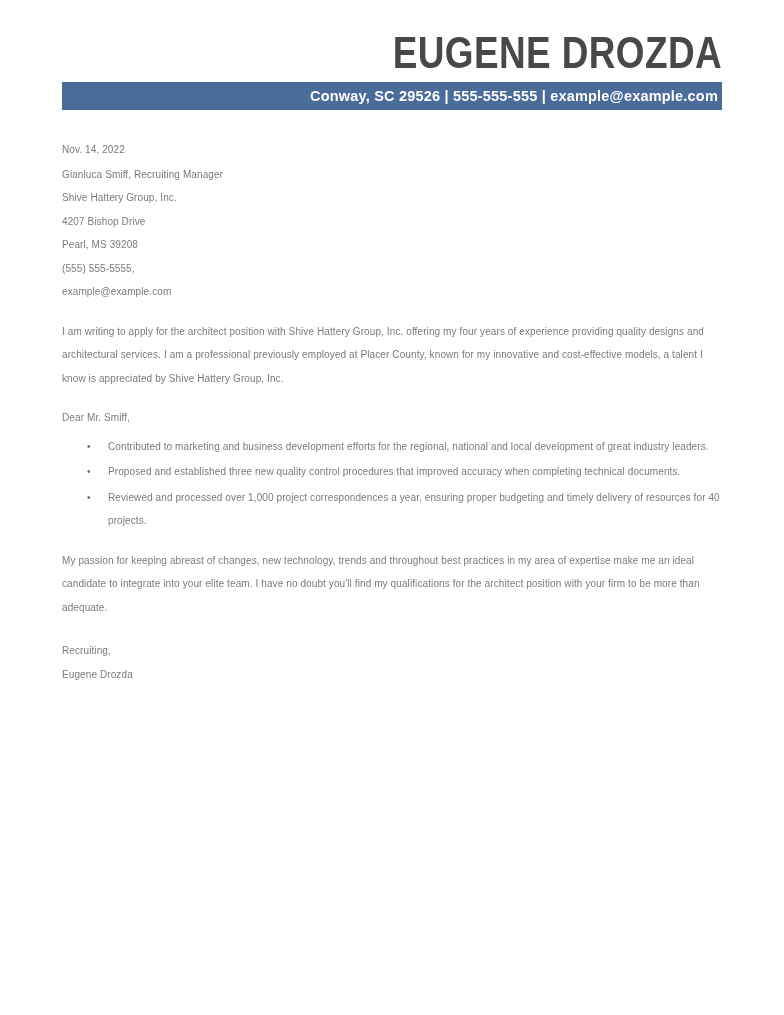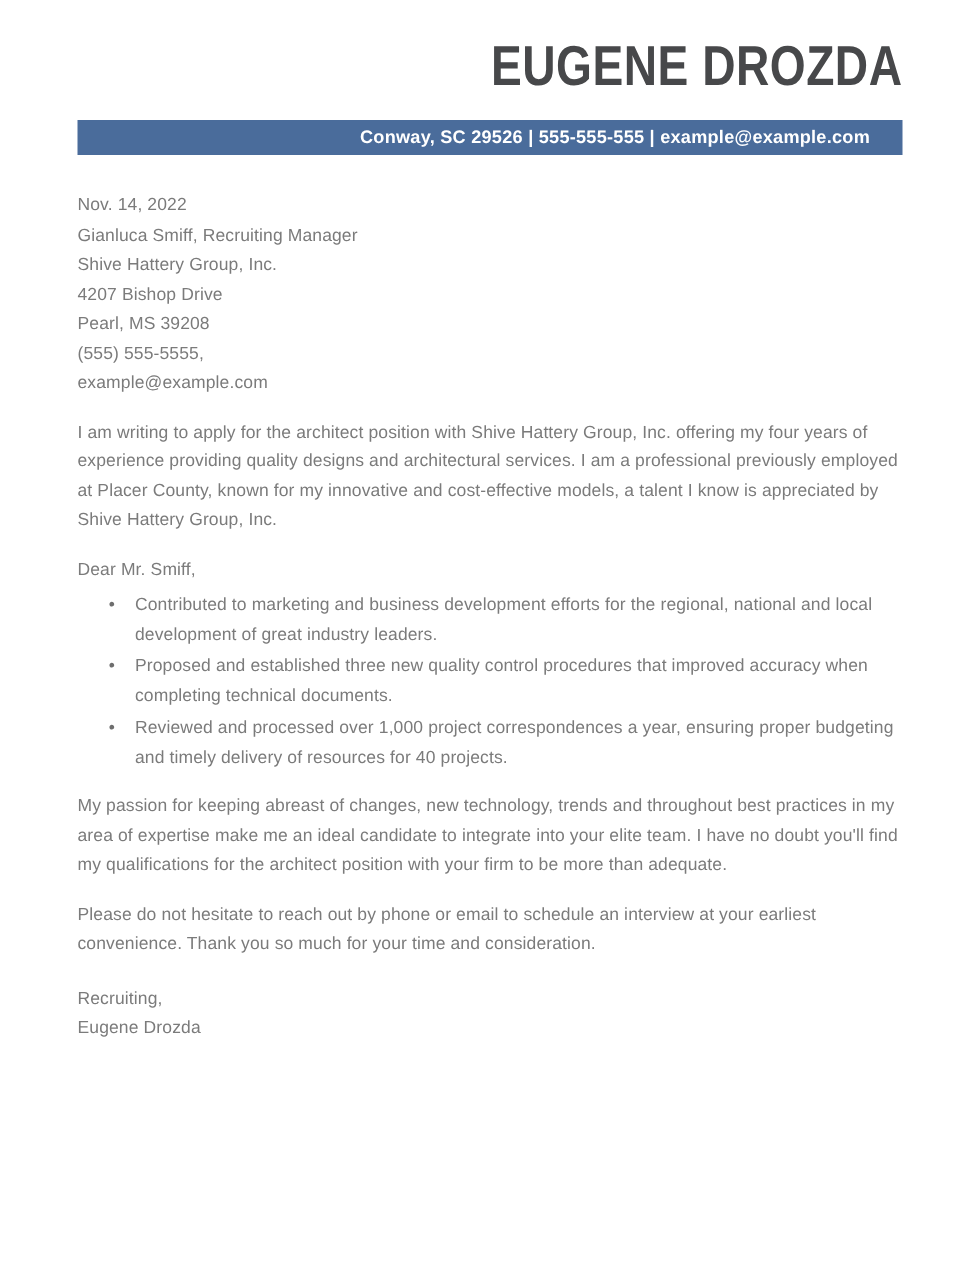--- a/index.html
+++ b/index.html
@@ -24,35 +24,35 @@
     font-size: 45px;
     line-height: 45px;
     font-weight: bold;
     color: #47484a;
     letter-spacing: 0.5px;
     transform: scaleX(0.82);
     transform-origin: 100% 50%;
     white-space: nowrap;
   }
   .contact-bar {
-    margin-top: 21px;
+    margin-top: 7px;
     height: 28px;
     background: #4a6c9b;
     color: #ffffff;
     text-align: right;
     font-size: 14.5px;
     font-weight: bold;
     line-height: 28px;
-    padding-right: 26px;
+    padding-right: 4px;
     letter-spacing: 0.2px;
     box-sizing: border-box;
   }
   
   .letter {
-    font-size: 14px;
+    font-size: 10px;
     line-height: 23.5px;
     letter-spacing: 0.1px;
   }
   .letter p {
     margin: 16px 0 0 0;
   }
   p.date {
     margin-top: 28px;
   }
   .recipient {
@@ -116,20 +116,19 @@
 
 
     <ul class="achievements">
       <li>Contributed to marketing and business development efforts for the regional, national and local development of great industry leaders.</li>
       <li>Proposed and established three new quality control procedures that improved accuracy when completing technical documents.</li>
       <li>Reviewed and processed over 1,000 project correspondences a year, ensuring proper budgeting and timely delivery of resources for 40 projects.</li>
     </ul>
 
     <p>My passion for keeping abreast of changes, new technology, trends and throughout best practices in my area of expertise make me an ideal candidate to integrate into your elite team. I have no doubt you'll find my qualifications for the architect position with your firm to be more than adequate.</p>
 
-    <p>Please do not hesitate to reach out by phone or email to schedule an interview at your earliest convenience. Thank you so much for your time and consideration.</p>
 
     <p class="valediction">Recruiting,</p>
 
     <p class="signature">Eugene Drozda</p>
 
   </main>
 </div>
 
 </body></html>

